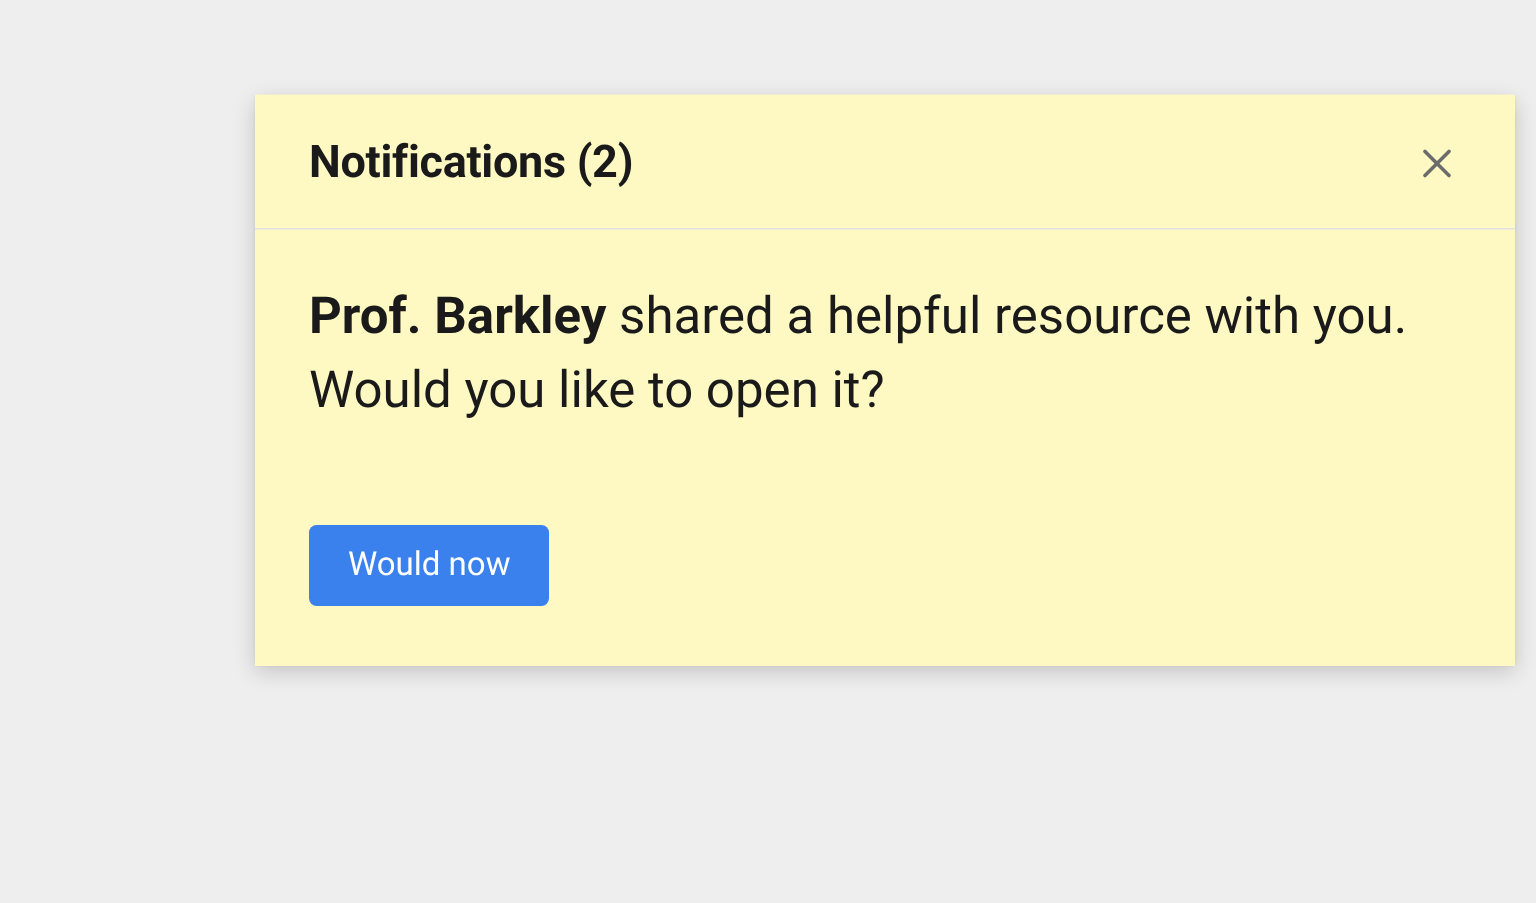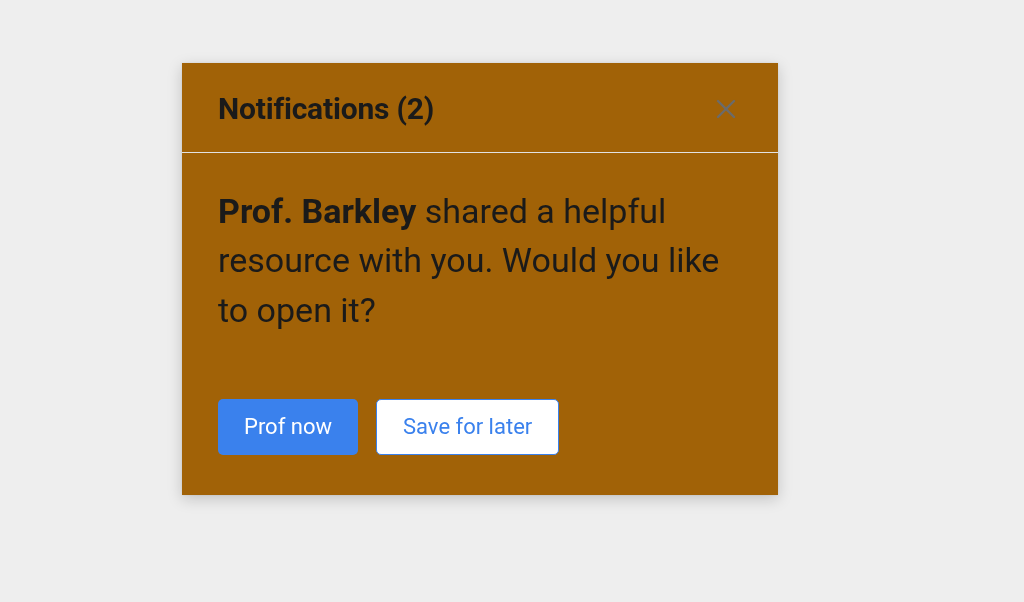--- a/index.html
+++ b/index.html
@@ -10,23 +10,23 @@
     body {
       width: 1024px;
       height: 602px;
       background: #eeeeee;
       font-family: -apple-system, BlinkMacSystemFont, "Segoe UI", Roboto, Helvetica, Arial, sans-serif;
       position: relative;
     }
     .card {
       position: absolute;
       top: 63px;
-      left: 182px;
-      width: 596px;
-      background: #a16207;
+      left: 170px;
+      width: 840px;
+      background: #fef9c3;
       box-shadow: 0 4px 14px rgba(0,0,0,0.18), 0 0 2px rgba(0,0,0,0.08);
     }
     .card-header {
       display: flex;
       align-items: center;
       justify-content: space-between;
       padding: 28px 36px 26px 36px;
       border-bottom: 1px solid #e2e2e2;
     }
     .card-title {
@@ -97,17 +97,16 @@
         <line x1="4" y1="4" x2="20" y2="20" stroke="currentColor" stroke-width="2.4" stroke-linecap="round"></line>
         <line x1="20" y1="4" x2="4" y2="20" stroke="currentColor" stroke-width="2.4" stroke-linecap="round"></line>
       </svg>
     </button>
   </div>
   <div class="card-body">
     <p class="message">
       <strong>Prof. Barkley</strong><span> shared a helpful resource with you.  Would you like to open it?</span>
     </p>
     <div class="actions">
-      <button class="btn btn-primary">Prof now</button>
-      <button class="btn btn-secondary">Save for later</button>
+      <button class="btn btn-primary">Would now</button>
     </div>
   </div>
 </div>
 
 </body></html>

